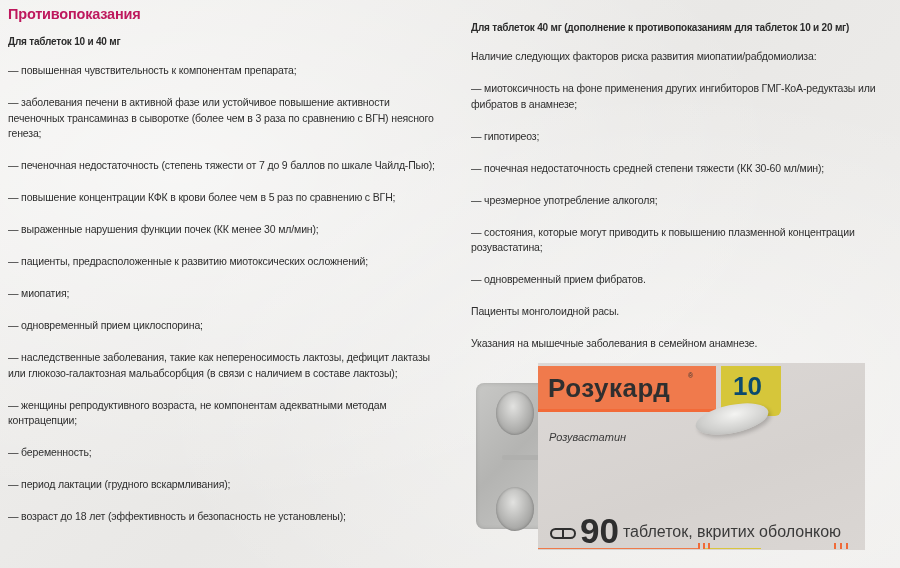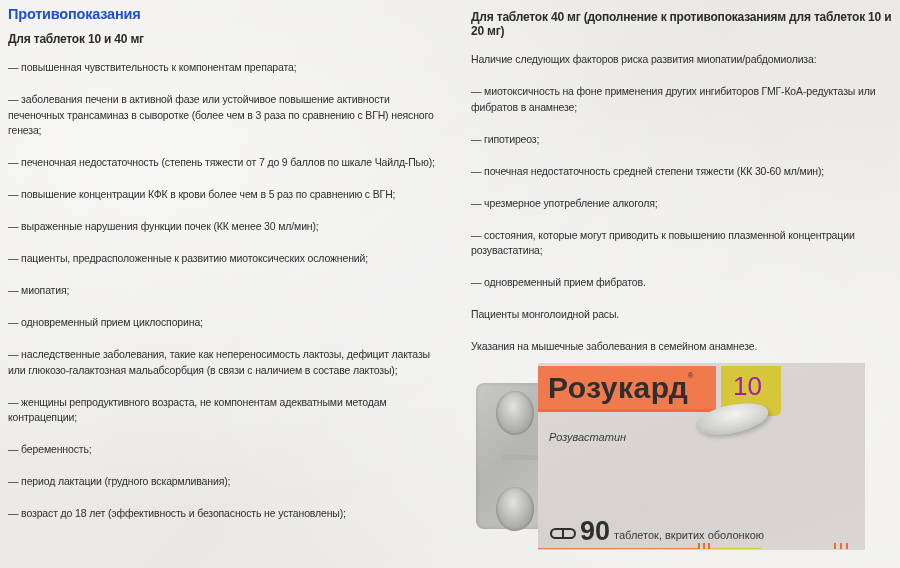--- a/index.html
+++ b/index.html
@@ -16,26 +16,26 @@
         radial-gradient(ellipse at 75% 70%, rgba(255,255,255,0.45), rgba(255,255,255,0) 55%),
         linear-gradient(135deg, #f1f0ee 0%, #e9e8e6 50%, #f0efed 100%);
     }
     .col-left {
       position: absolute; left: 8px; top: 4px; width: 440px;
     }
     .col-right {
       position: absolute; left: 471px; top: 10px; width: 425px;
     }
     .title {
-      font-size: 14.5px; font-weight: bold; color: #1d4ed8;
+      font-size: 14.5px; font-weight: bold; color: #be185d;
       letter-spacing: -0.2px; line-height: 20px; margin-bottom: 8px;
     }
     .subtitle {
-      font-size: 12px; font-weight: bold; color: #2b2b2b;
-      line-height: 14px; letter-spacing: -0.2px;
+      font-size: 10px; font-weight: bold; color: #2b2b2b;
+      line-height: 14px; letter-spacing: -0.2px; margin-top: 11px;
     }
     .para {
       font-size: 10.5px; line-height: 15.5px; color: #2e2e2e;
       letter-spacing: -0.15px;
     }
     .col-left .subtitle { margin-bottom: 14px; }
     .col-left .para { margin-bottom: 16.5px; }
     .col-right .subtitle { margin-bottom: 14px; }
     .col-right .para { margin-bottom: 16.5px; }
 
@@ -65,33 +65,33 @@
       position: absolute; left: 62px; top: 0; width: 327px; height: 187px;
       background: linear-gradient(160deg, #dcd8d6 0%, #d6d2cf 60%, #dad6d3 100%);
     }
     .brand-band {
       position: absolute; left: 0; top: 3px; width: 178px; height: 46px;
       background: #f07a4c;
       border-bottom: 3px solid #f26a38;
     }
     .brand-name {
       position: absolute; left: 10px; top: 4px;
-      font-size: 30px; font-weight: bold; color: #2f2f2f;
+      font-size: 26px; font-weight: bold; color: #2f2f2f;
       letter-spacing: 0.5px; line-height: 36px; text-align: center;
     }
     .brand-reg {
       position: absolute; left: 150px; top: 6px; font-size: 7px; color: #333;
     }
     .dose-badge {
       position: absolute; left: 183px; top: 3px; width: 60px; height: 50px;
       background: #d6c63a; border-radius: 0 0 6px 0;
     }
     .dose-text {
       position: absolute; left: 12px; top: 4px;
-      font-size: 26px; font-weight: normal; color: #a21caf; line-height: 32px;
+      font-size: 26px; font-weight: bold; color: #0c4a6e; line-height: 32px;
     }
     .tablet {
       position: absolute; left: 157px; top: 42px; width: 74px; height: 28px;
       border-radius: 50%;
       background: radial-gradient(ellipse at 55% 35%, #f4f4f2, #cfcfcd 60%, #a8a8a6);
       transform: rotate(-12deg);
       box-shadow: 2px 3px 4px rgba(0,0,0,0.2);
     }
     .generic-name {
       position: absolute; left: 11px; top: 68px;
@@ -103,24 +103,24 @@
     }
     .capsule-icon {
       width: 26px; height: 11px; border: 2.5px solid #2f2f2f; border-radius: 6px;
       position: relative; margin-bottom: 5px;
     }
     .capsule-icon::after {
       content: ""; position: absolute; left: 10px; top: 0; width: 2px; height: 100%;
       background: #2f2f2f;
     }
     .count-num {
-      font-size: 27px; font-weight: bold; color: #2f2f2f; line-height: 26px;
+      font-size: 35px; font-weight: bold; color: #2f2f2f; line-height: 26px;
     }
     .count-label {
-      font-size: 11px; color: #3a3a3a; margin-bottom: 3px;
+      font-size: 16px; color: #3a3a3a; margin-bottom: 3px;
     }
     .box-stripe {
       position: absolute; left: 0; bottom: 0; width: 100%; height: 4px;
     }
     .box-stripe .s-orange { position: absolute; left: 0; top: 2px; width: 160px; height: 1px; background: #ef7a4a; }
     .box-stripe .s-yellow { position: absolute; left: 165px; top: 2px; width: 58px; height: 1px; background: #d9c63e; }
     .box-stripe .tick { position: absolute; top: -3px; width: 2px; height: 6px; background: #ef6a38; }
   </style>
 </head>
 <body>

